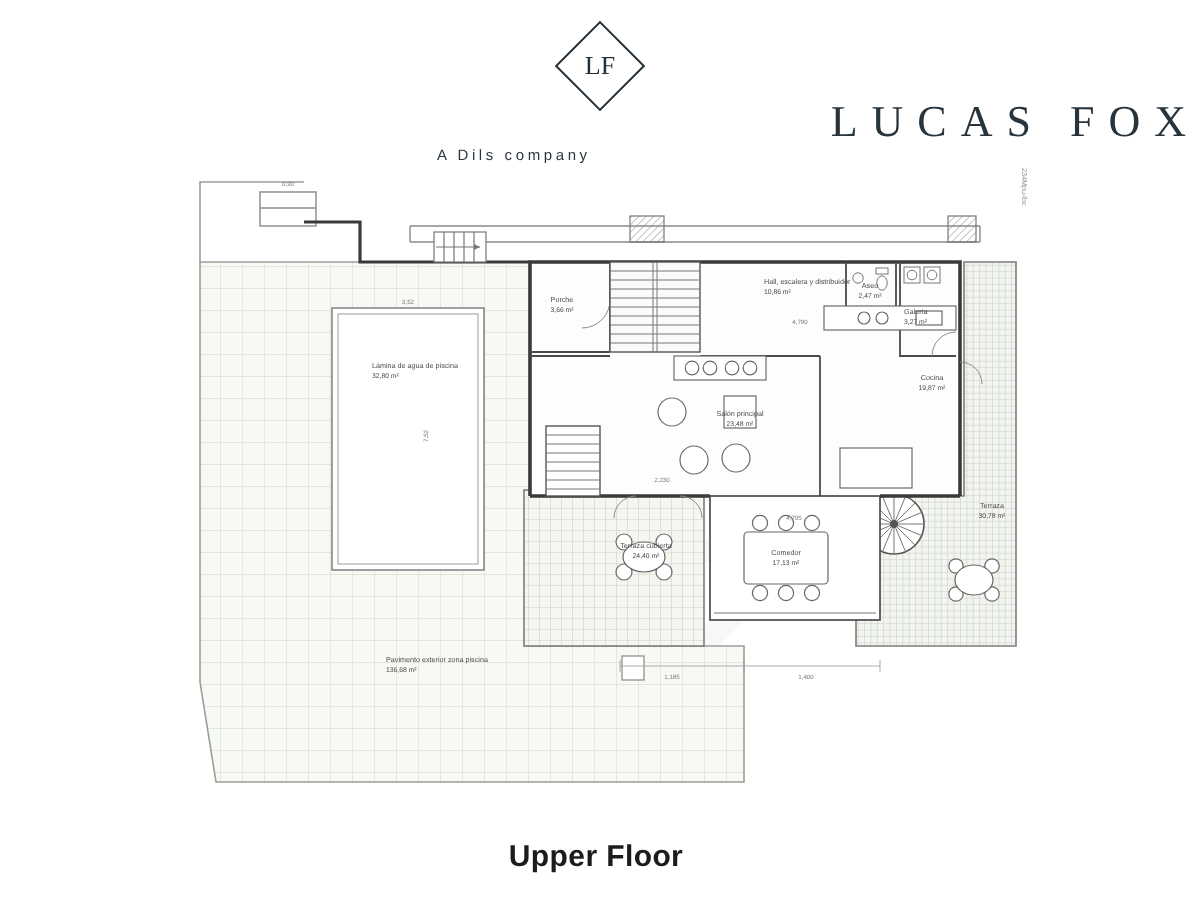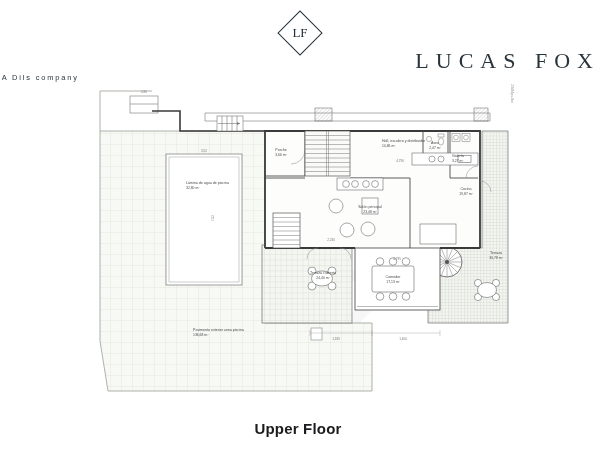--- a/index.html
+++ b/index.html
@@ -17,22 +17,22 @@
     display:block;width:100%;height:100%;transform:rotate(-45deg);
     font-family:"Liberation Serif",serif;font-size:13px;line-height:29px;
     letter-spacing:0px;color:#233038;text-align:center;
   }
   .brand-name{
     position:absolute;top:48px;left:0;width:600px;text-align:right;
     font-family:"Liberation Serif",serif;font-size:22px;font-weight:400;
     letter-spacing:7px;color:#28343c;white-space:nowrap;text-indent:7px;
   }
   .brand-tagline{
-    position:absolute;top:73px;left:0;width:480px;text-align:left;
-    font-size:7.5px;letter-spacing:1.8px;color:#2b3740;text-indent:1.8px;
+    position:absolute;top:73px;left:0;width:480px;text-align:center;
+    font-size:7.5px;letter-spacing:1.8px;color:#2b3740;text-indent:1.8px;padding-left:16px;
   }
   
   .plan-wrap{position:absolute;top:78px;left:0;width:600px;height:340px;}
   svg text{font-family:"Liberation Sans",sans-serif;}
   .room-lbl{font-size:3.6px;fill:#4a4a4a;}
   .room-area{font-size:3.4px;fill:#4a4a4a;}
   .dim{font-size:3.1px;fill:#7a7a7a;}
   .sideref{font-size:3.6px;fill:#8f8f8f;}
   
   .footer-title{

